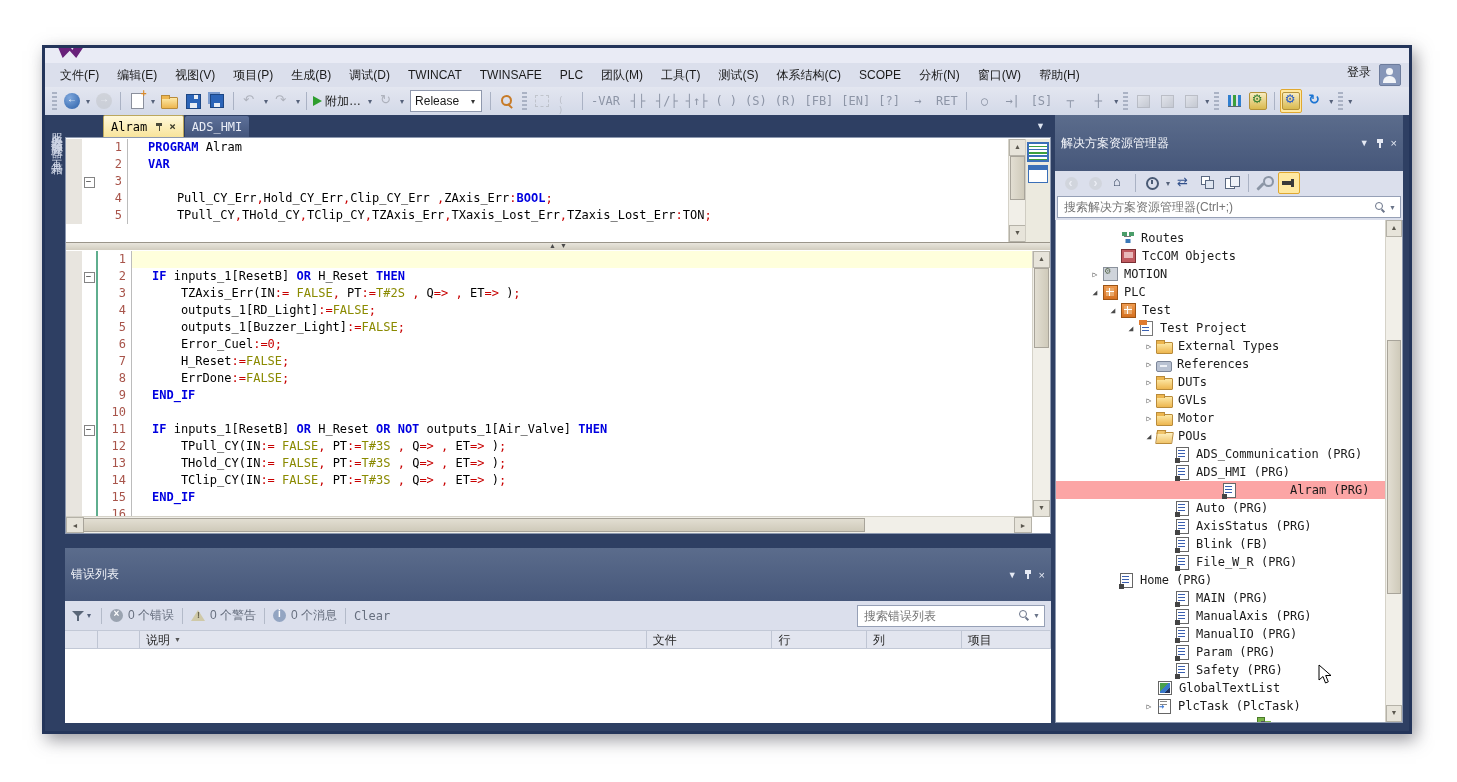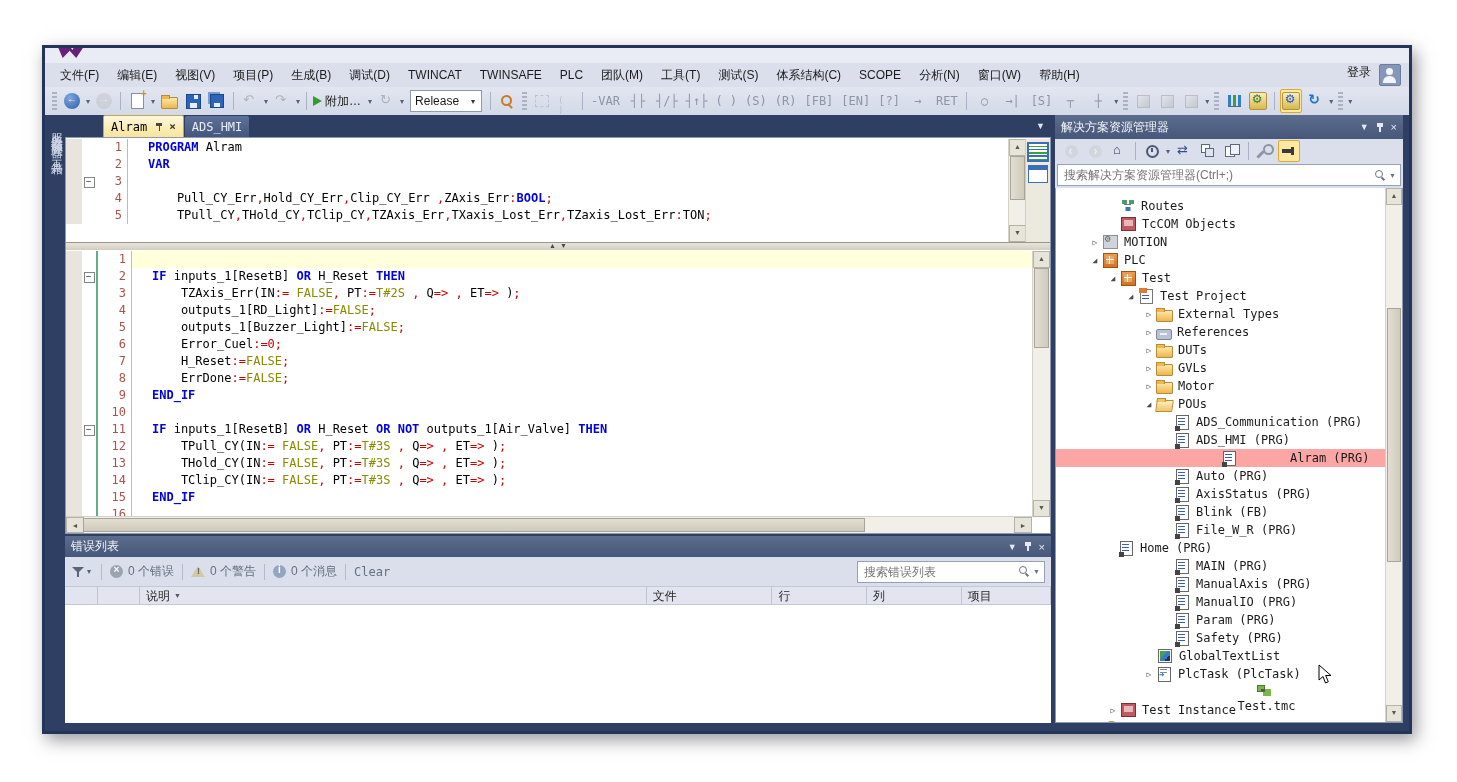--- a/index.html
+++ b/index.html
@@ -134,23 +134,23 @@
   .hsc-arrow{position:absolute;top:0;bottom:0;width:16px;background:#e7e4da;border:1px solid #b5b2a8;
              color:#5a574e;font-size:7px;text-align:center;line-height:15px;}
   .hsc-arrow.left{left:0;} .hsc-arrow.right{right:0;}
   .hsc-thumb{position:absolute;top:1px;bottom:1px;background:linear-gradient(#e2ded2,#cfcaba);border:1px solid #a8a49a;}
   .view-toggle{position:absolute;right:0;top:1px;bottom:0;width:24px;background:#eceadf;border-left:1px solid #cfccc2;}
   .vt-btn{width:18px;height:16px;margin:3px auto 2px;background:#fff;border:1px solid #3a6fb8;position:relative;}
   .vt-btn.sel{border-width:2px;}
   .vt-btn.lines{background:repeating-linear-gradient(#fff 0 2px,#3ca03c 2px 3.5px,#fff 3.5px 5px,#3a6fb8 5px 6.5px);}
   .vt-btn.grid{background:linear-gradient(#3a6fb8 0 4px,#fff 4px),repeating-linear-gradient(90deg,transparent 0 5px,#9db4d6 5px 6px);}
   
-  .errorlist{position:absolute;left:20px;top:421px;width:986px;bottom:1px;background:#fff;display:flex;flex-direction:column;}
+  .errorlist{position:absolute;left:20px;top:433px;width:986px;bottom:1px;background:#fff;display:flex;flex-direction:column;}
   .panel-title{height:21px;background:linear-gradient(#5b6c8c,#46577a);color:#f4f6fb;display:flex;align-items:center;
-               padding:0 6px;flex:none;}
+               padding:16px 6px;flex:none;}
   .panel-title .pt-label{flex:1;}
   .pt-icons{display:flex;align-items:center;gap:7px;}
   .pt-ic{color:#e6eaf4;font-size:9px;cursor:default;}
   .pt-pin{position:relative;width:8px;height:11px;}
   .pt-pin::before{content:"";position:absolute;left:1px;top:1px;width:6px;height:4px;background:#e6eaf4;}
   .pt-pin::after{content:"";position:absolute;left:3.5px;top:5px;width:1.5px;height:5px;background:#e6eaf4;}
   .el-toolbar{height:29px;background:#dbdfec;display:flex;align-items:center;flex:none;padding:0 6px;color:#666e7e;}
   .el-sep{width:1px;height:16px;background:#b3bac9;margin:0 8px;}
   .eicon-filter{position:relative;width:14px;height:14px;}
   .eicon-filter::before{content:"";position:absolute;left:1px;top:2px;border-left:6px solid transparent;border-right:6px solid transparent;border-top:6px solid #5a6678;}

